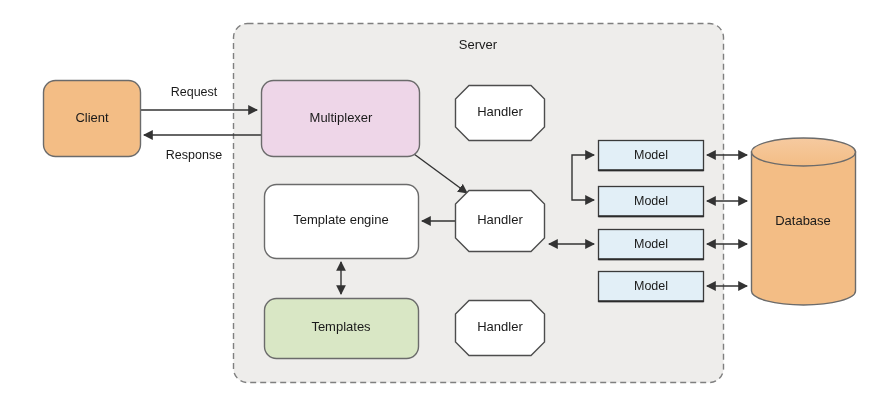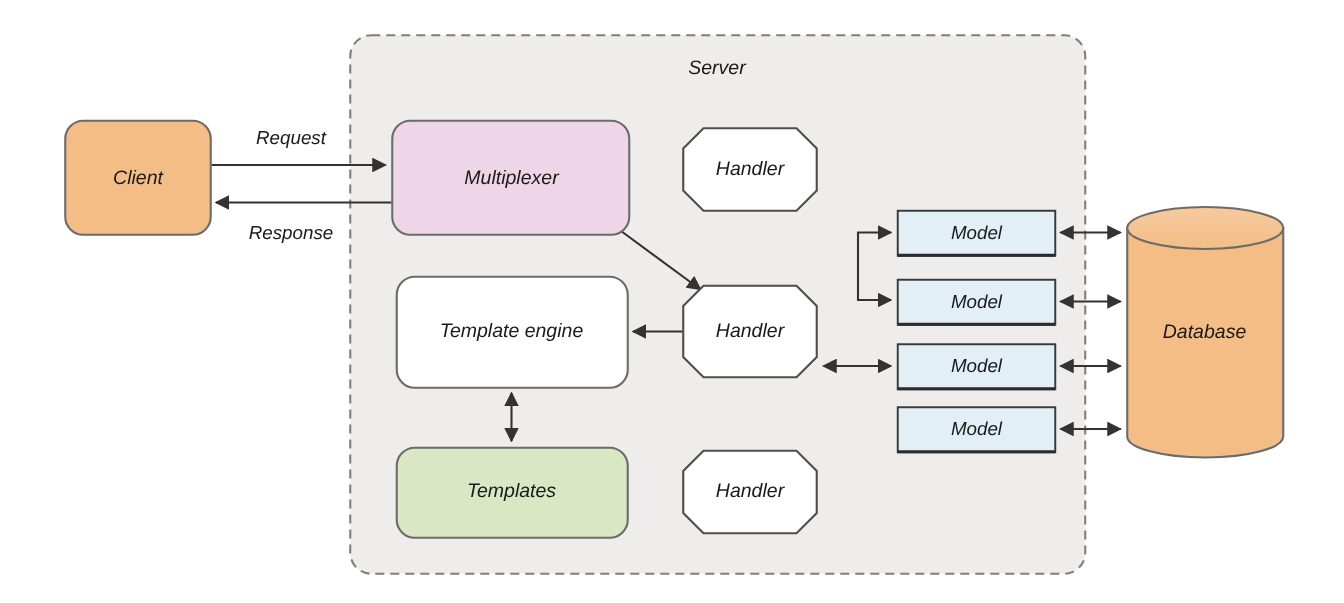--- a/index.html
+++ b/index.html
@@ -2,21 +2,21 @@
 <html><head>
 <meta charset="utf-8">
 <style>
   html,body{margin:0;padding:0;}
   body{
     width:896px;height:402px;
     background:#ffffff;
     font-family:"Liberation Sans", sans-serif;
     overflow:hidden;
   }
-  #stage{position:relative;width:896px;height:402px;font-style:italic;}
+  #stage{position:relative;width:896px;height:402px;}
   #stage svg{position:absolute;top:0;left:0;}
   .lbl{
     font-family:"Liberation Sans", sans-serif;
     font-size:13px;
     fill:#1a1a1a;
     text-anchor:middle;
     dominant-baseline:middle;
   }
   .lbl-sm{font-size:12.5px;}
   .edge-lbl{font-size:12.5px;fill:#1a1a1a;text-anchor:middle;}

